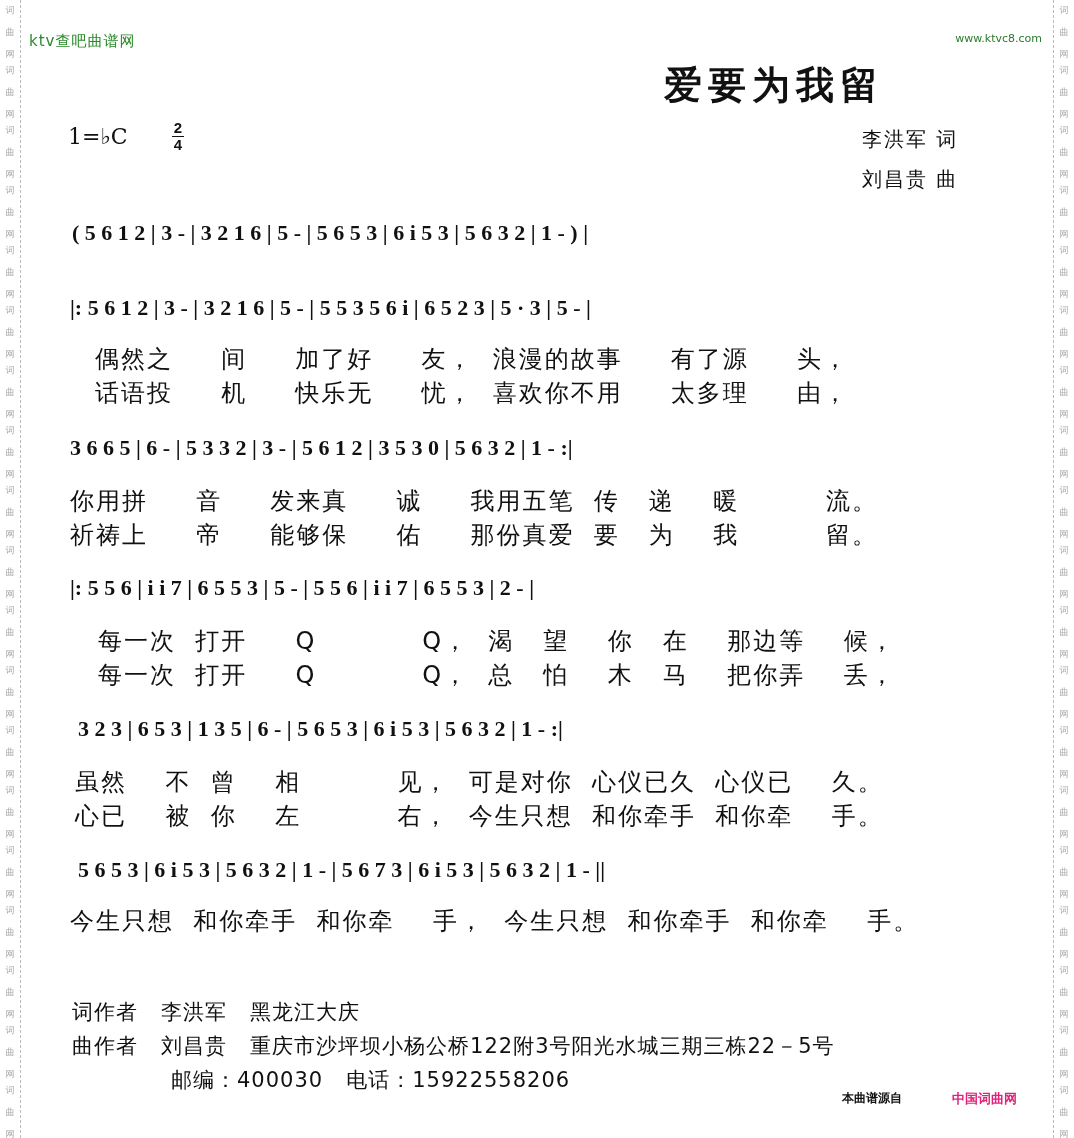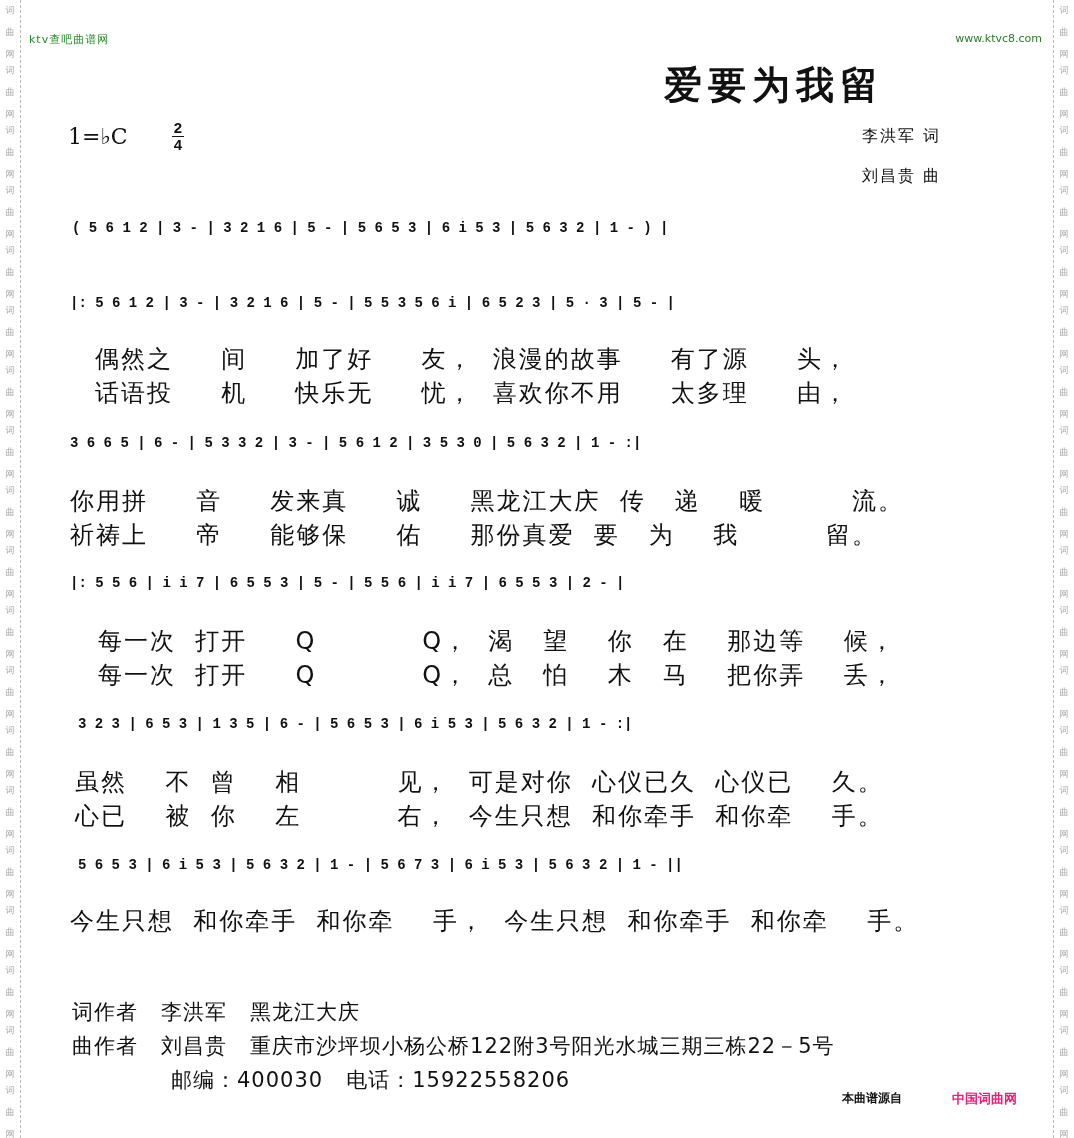--- a/index.html
+++ b/index.html
@@ -2,30 +2,30 @@
 <html><head>
 <meta charset="utf-8">
 <style>
   html, body { margin:0; padding:0; background:#fff; }
   body { width:1074px; height:1138px; position:relative; overflow:hidden; font-family:"DejaVu Sans", sans-serif; color:#111; }
   .side { position:absolute; top:0; width:20px; height:1138px; }
   .side.left { left:0; border-right:1px dashed #bbb; }
   .side.right { right:0; border-left:1px dashed #bbb; width:20px; }
   .side .wm { display:block; font-size:9px; color:#aaa; line-height:20px; text-align:center; margin-bottom:2px; }
   .side .grp { height:60px; padding-top:0; }
-  .site-left { position:absolute; left:29px; top:32px; font-size:11px; color:#2a8a2a; letter-spacing:1px; }
+  .site-left { position:absolute; left:29px; top:32px; font-size:15px; color:#2a8a2a; letter-spacing:1px; }
   .site-right { position:absolute; right:32px; top:32px; font-size:11px; color:#2a7a2a; }
   .title { position:absolute; left:0; width:884px; top:60px; text-align:right; font-family:"DejaVu Serif", serif; font-size:38px; font-weight:bold; letter-spacing:6px; }
   .key { position:absolute; left:68px; top:124px; font-family:"DejaVu Serif", serif; font-size:22px; }
   .time { position:absolute; left:172px; top:120px; font-family:"Liberation Sans", sans-serif; font-weight:bold; font-size:15px; text-align:center; line-height:16px; }
   .time .num { display:block; }
   .time .bar { display:block; border-top:1.5px solid #111; width:12px; margin:0 auto; }
-  .credit { position:absolute; left:862px; font-size:16px; letter-spacing:2px; }
+  .credit { position:absolute; left:862px; font-size:20px; letter-spacing:2px; }
   .row { position:absolute; left:70px; width:940px; }
-  .notes { position:absolute; left:0; height:40px; font-family:Liberation Mono, monospace; font-weight:bold; font-size:14px; white-space:pre; }
+  .notes { position:absolute; left:0; height:40px; font-family:Liberation Serif, serif; font-weight:bold; font-size:22px; white-space:pre; }
   .lyr { position:absolute; left:0; font-size:24px; letter-spacing:2px; white-space:pre; }
   .info { position:absolute; left:72px; font-size:21px; letter-spacing:1px; white-space:pre;margin-top:23px; }
   .footer-src { position:absolute; left:842px; top:1090px; font-size:12px; font-weight:bold; }
   .footer-brand { position:absolute; left:952px; top:1090px; font-size:13px; font-weight:bold; color:#e0237a; }
 </style>
 </head>
 <body>
 
 <div class="side left" id="sideL">
     <div class="grp">
@@ -239,21 +239,21 @@
 </div>
 
 <div class="row" style="top:295px">
   <div class="notes" style="top:0">|: 5 6 1 2 | 3 - | 3 2 1 6 | 5 - | 5 5 3 5 6 i | 6 5 2 3 | 5 · 3 | 5 - |</div>
   <div class="lyr" style="top:48px;left:25px">偶然之     间     加了好     友，  浪漫的故事     有了源     头，</div>
   <div class="lyr" style="top:82px;left:25px">话语投     机     快乐无     忧，  喜欢你不用     太多理     由，</div>
 </div>
 
 <div class="row" style="top:435px">
   <div class="notes" style="top:0">3 6 6 5 | 6 - | 5 3 3 2 | 3 - | 5 6 1 2 | 3 5 3 0 | 5 6 3 2 | 1 - :|</div>
-  <div class="lyr" style="top:50px;left:0">你用拼     音     发来真     诚     黑龙江大庆  传   递    暖         流。</div>
+  <div class="lyr" style="top:50px;left:0">你用拼     音     发来真     诚     我用五笔  传   递    暖         流。</div>
   <div class="lyr" style="top:84px;left:0">祈祷上     帝     能够保     佑     那份真爱  要   为    我         留。</div>
 </div>
 
 <div class="row" style="top:575px">
   <div class="notes" style="top:0">|: 5 5 6 | i i 7 | 6 5 5 3 | 5 - | 5 5 6 | i i 7 | 6 5 5 3 | 2 - |</div>
   <div class="lyr" style="top:50px;left:28px">每一次  打开     Q           Q，  渴   望    你   在    那边等    候，</div>
   <div class="lyr" style="top:84px;left:28px">每一次  打开     Q           Q，  总   怕    木   马    把你弄    丢，</div>
 </div>
 
 <div class="row" style="top:716px">

